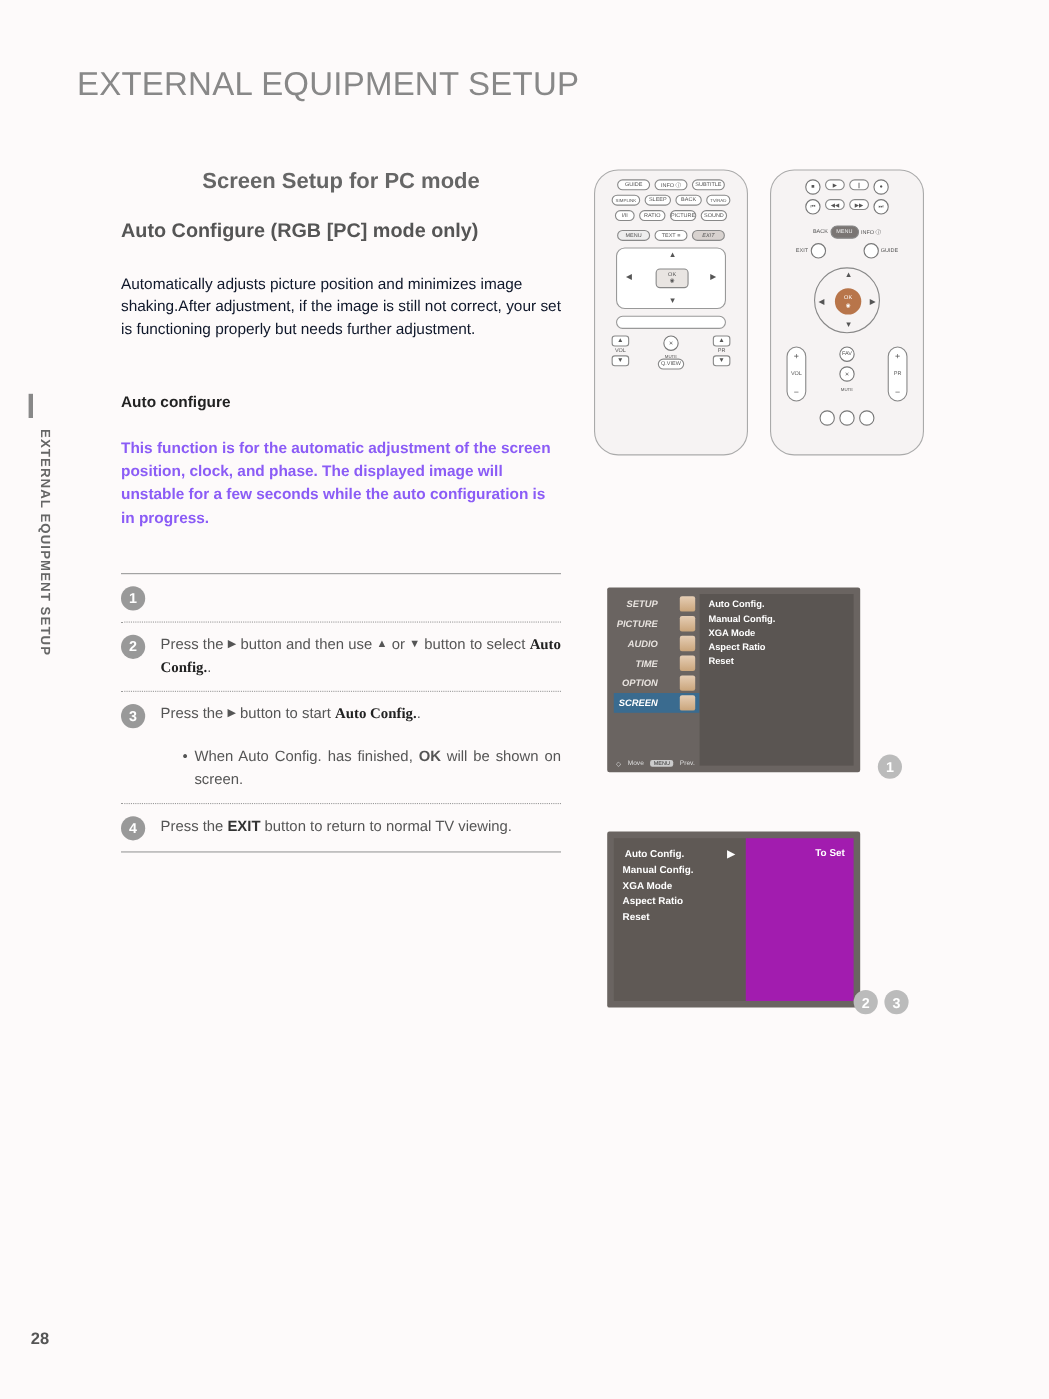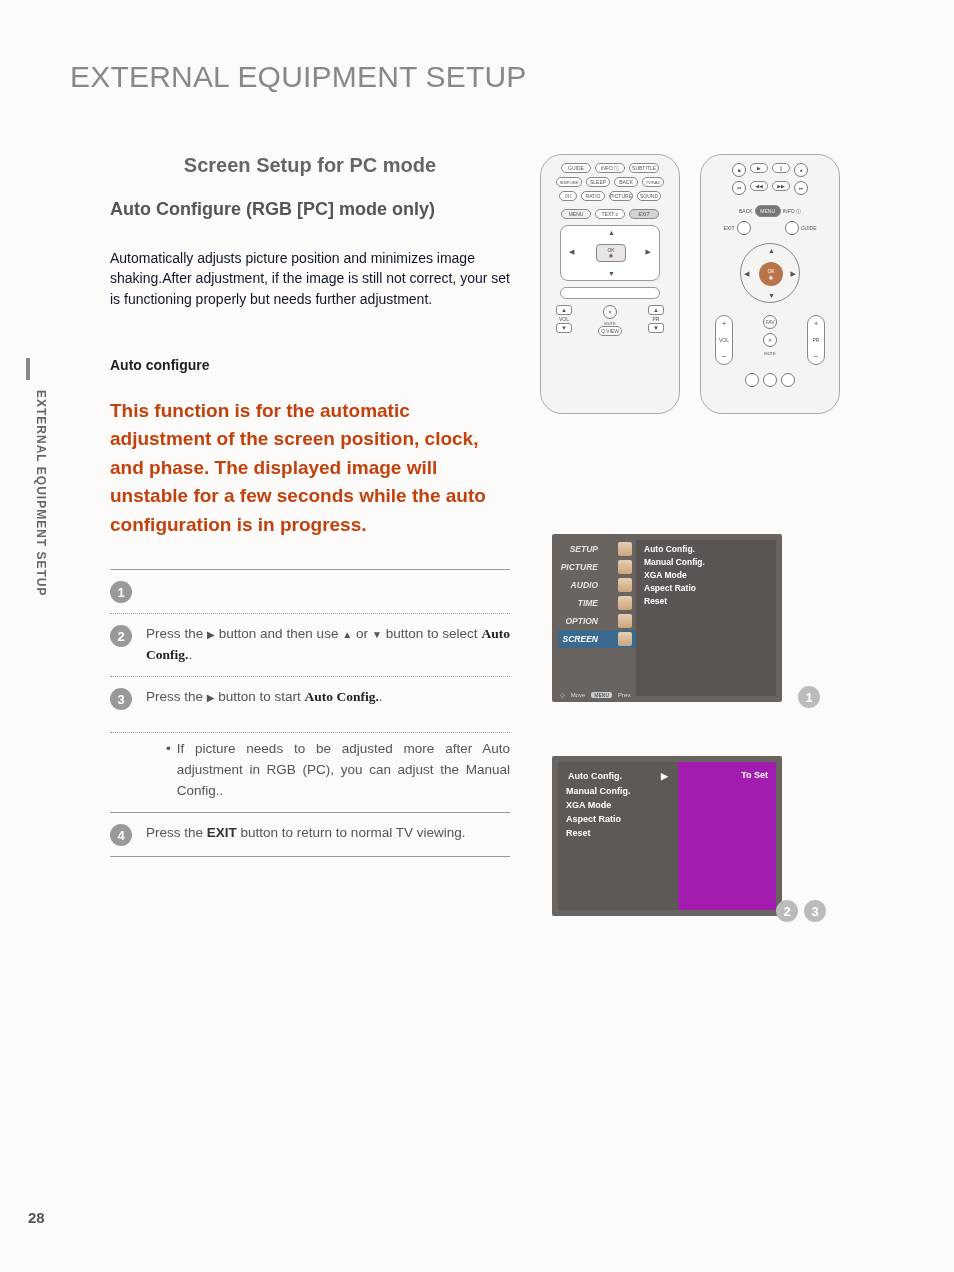--- a/index.html
+++ b/index.html
@@ -52,25 +52,25 @@
     color: #0f172a;
     margin-bottom: 48px;
   }
   .sub-heading {
     font-size: 14px;
     font-weight: 900;
     color: #222;
     margin-bottom: 24px;
   }
   .desc {
-    font-size: 19px;
+    font-size: 14px;
     font-weight: 600;
     line-height: 1.5;
-    color: #c2410c;
-    margin-bottom: 30px;
+    color: #8b5cf6;
+    margin-bottom: 40px;
   }
   .steps {
     border-top: 1.5px solid #999;
   }
   .step {
     display: flex;
     align-items: flex-start;
     gap: 14px;
     padding: 10px 0;
   }
@@ -270,24 +270,22 @@
           </div>
         </div>
 
         <div class="step">
           <div class="step-num">3</div>
           <div class="step-text">
             <span>Press the </span><span class="tri-inline">▶</span><span> button to start </span><span class="ff">Auto Config.</span><span>.</span>
           </div>
         </div>
         <div class="bul-list divider-dotted">
-        </div>
-        <div class="bul-list divider-solid">
           <div class="bul-item">
-              <span><span>If picture needs to be adjusted more after Auto adjustment in RGB (PC), you can adjust the </span><span class="ff">Manual Config.</span><span>.</span></span>
+              <span><span>When </span><span class="ff">Auto Config.</span><span> has finished, </span><b>OK</b><span> will be shown on screen.</span></span>
             </div>
         </div>
 
         <div class="step divider-solid">
           <div class="step-num">4</div>
           <div class="step-text">
             <span>Press the </span><b>EXIT</b><span> button to return to normal TV viewing.</span>
           </div>
         </div>
       </div>

